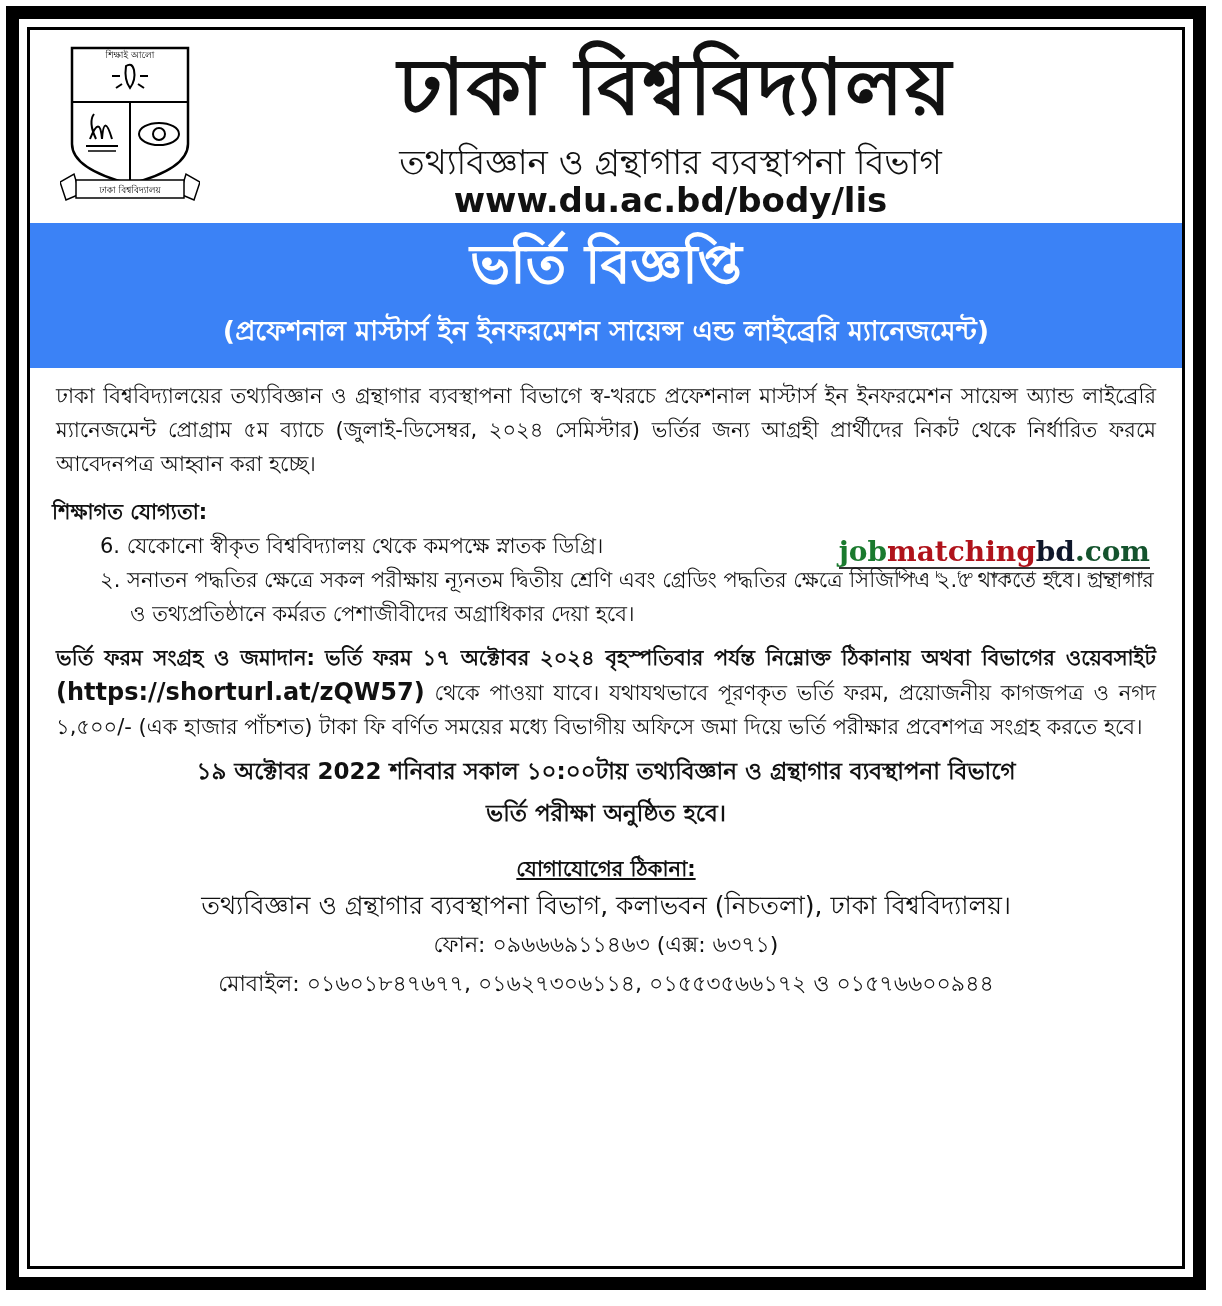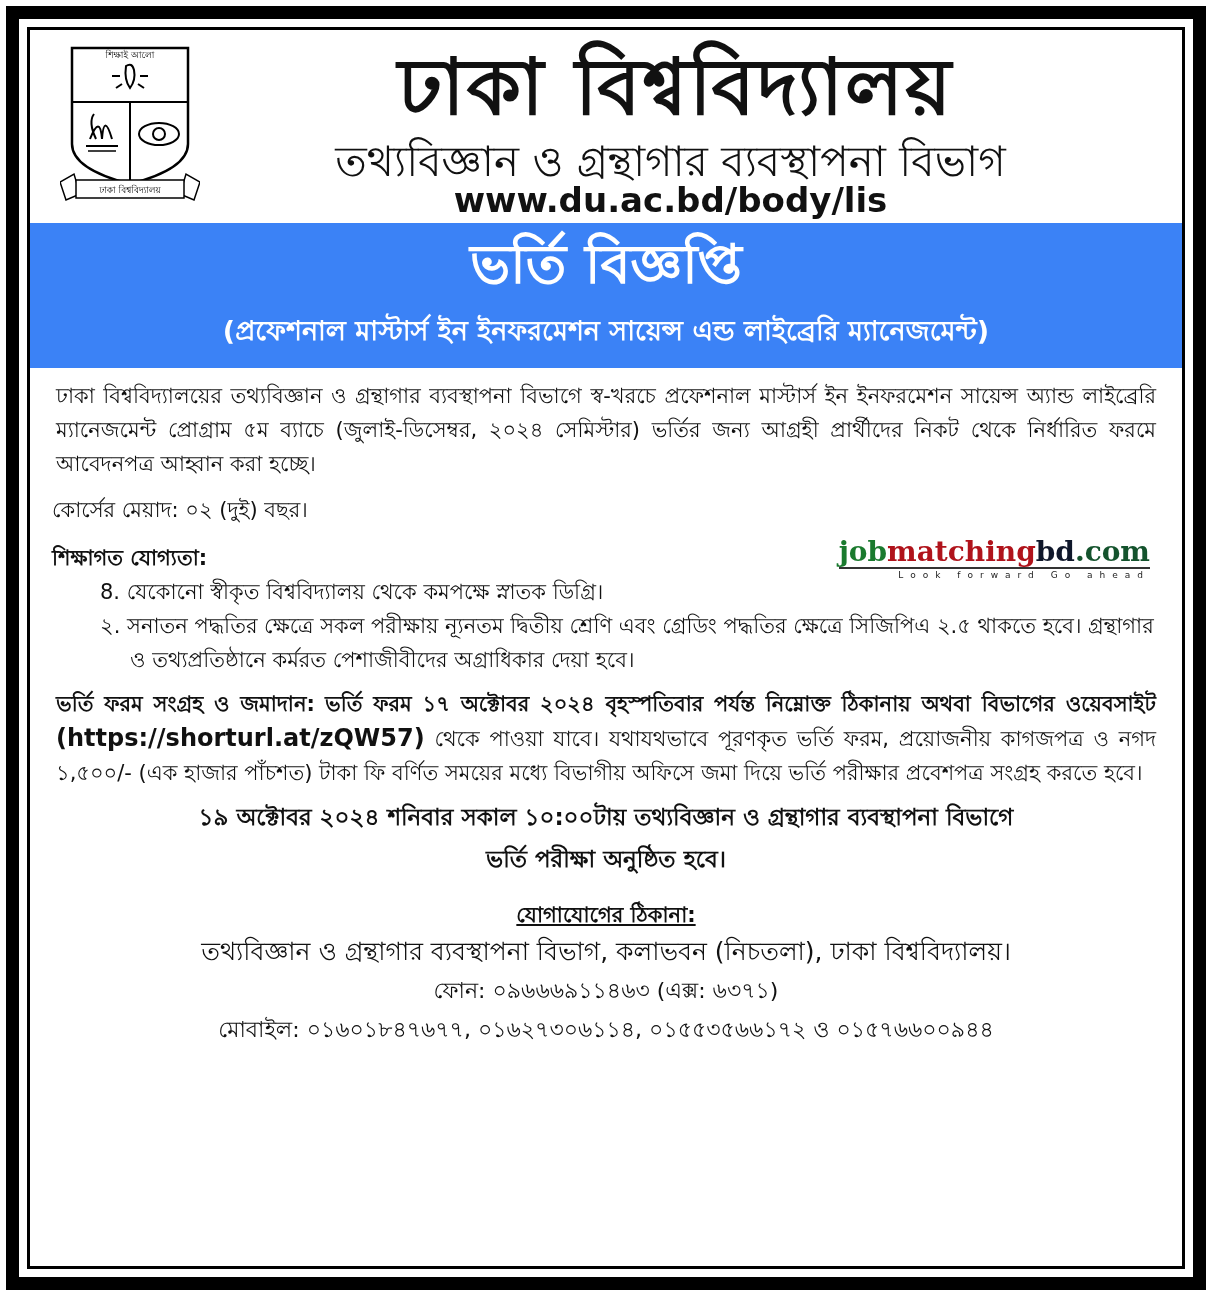--- a/index.html
+++ b/index.html
@@ -8,21 +8,21 @@
   .outer { position: absolute; left: 6px; top: 6px; width: 1200px; height: 1284px;
            border: 13px solid #000; box-sizing: border-box; background: #fff; }
   .inner { position: absolute; left: 8px; top: 8px; right: 8px; bottom: 8px;
            border: 3px solid #000; box-sizing: border-box; }
   
   .header { position: absolute; left: 0; top: 0; right: 16px; height: 190px; }
   .logo { position: absolute; left: 30px; top: 14px; width: 140px; height: 160px; }
   .uni-name { position: absolute; left: 175px; right: 20px; top: 2px; text-align: center;
               font-size: 78px; font-weight: bold; letter-spacing: 2px; line-height: 110px; }
   .dept-name { position: absolute; left: 175px; right: 30px; top: 110px; text-align: center;
-               font-size: 42px; line-height: 44px; }
+               font-size: 34px; line-height: 44px; }
   .website { position: absolute; left: 175px; right: 30px; top: 150px; text-align: center;
              font-size: 34px; font-weight: bold; line-height: 40px; font-family: "DejaVu Sans", sans-serif; }
   
   .band { position: absolute; left: 0; right: 0; top: 193px; height: 145px; background: #3b82f6; color: #fff; }
   .band-title { text-align: center; font-size: 54px; font-weight: bold; line-height: 80px; padding-top: 2px; }
   .band-sub { text-align: center; font-size: 27px; font-weight: bold; line-height: 52px; white-space: nowrap; }
   
   .content { position: absolute; left: 22px; right: 22px; top: 345px; font-size: 21px; line-height: 34px; }
   .para { text-align: justify; margin: 4px; }
   .bold { font-weight: bold; }
@@ -77,34 +77,33 @@
 
     <div class="watermark">
       <div class="wm-main">
         <span style="color:#1a7a2e">job</span><span style="color:#b0131b">matching</span><span style="color:#0f172a">bd</span><span style="color:#14532d">.com</span>
       </div>
       <div class="wm-tag">Look forward Go ahead</div>
     </div>
 
     <div class="content">
       <p class="para">ঢাকা বিশ্ববিদ্যালয়ের তথ্যবিজ্ঞান ও গ্রন্থাগার ব্যবস্থাপনা বিভাগে স্ব-খরচে প্রফেশনাল মাস্টার্স ইন ইনফরমেশন সায়েন্স অ্যান্ড লাইব্রেরি ম্যানেজমেন্ট প্রোগ্রাম ৫ম ব্যাচে (জুলাই-ডিসেম্বর, ২০২৪ সেমিস্টার) ভর্তির জন্য আগ্রহী প্রার্থীদের নিকট থেকে নির্ধারিত ফরমে আবেদনপত্র আহ্বান করা হচ্ছে।</p>
-      <div class="row" style="margin-top:12px;">কোর্সের মেয়াদ: ০২ (দুই) বছর।</div>
       <div class="row bold" style="margin-top:14px;">শিক্ষাগত যোগ্যতা:</div>
       <ul class="list">
-        <li>8. যেকোনো স্বীকৃত বিশ্ববিদ্যালয় থেকে কমপক্ষে স্নাতক ডিগ্রি।</li>
+        <li>6. যেকোনো স্বীকৃত বিশ্ববিদ্যালয় থেকে কমপক্ষে স্নাতক ডিগ্রি।</li>
         <li>২. সনাতন পদ্ধতির ক্ষেত্রে সকল পরীক্ষায় ন্যূনতম দ্বিতীয় শ্রেণি এবং গ্রেডিং পদ্ধতির ক্ষেত্রে সিজিপিএ ২.৫ থাকতে হবে। গ্রন্থাগার ও তথ্যপ্রতিষ্ঠানে কর্মরত পেশাজীবীদের অগ্রাধিকার দেয়া হবে।</li>
       </ul>
       <p class="para" style="margin-top:10px;">
         <span class="bold">ভর্তি ফরম সংগ্রহ ও জমাদান:</span>
         <span class="bold">ভর্তি ফরম ১৭ অক্টোবর ২০২৪ বৃহস্পতিবার পর্যন্ত নিম্নোক্ত ঠিকানায় অথবা বিভাগের ওয়েবসাইট</span>
         <span class="url">(https://shorturl.at/zQW57)</span>
         <span>থেকে পাওয়া যাবে। যথাযথভাবে পূরণকৃত ভর্তি ফরম, প্রয়োজনীয় কাগজপত্র ও নগদ ১,৫০০/- (এক হাজার পাঁচশত) টাকা ফি বর্ণিত সময়ের মধ্যে বিভাগীয় অফিসে জমা দিয়ে ভর্তি পরীক্ষার প্রবেশপত্র সংগ্রহ করতে হবে।</span>
       </p>
       <div class="exam">
-        <div>১৯ অক্টোবর ২০২৪ শনিবার সকাল ১০:০০টায় তথ্যবিজ্ঞান ও গ্রন্থাগার ব্যবস্থাপনা বিভাগে</div>
+        <div>১৯ অক্টোবর 2022 শনিবার সকাল ১০:০০টায় তথ্যবিজ্ঞান ও গ্রন্থাগার ব্যবস্থাপনা বিভাগে</div>
         <div>ভর্তি পরীক্ষা অনুষ্ঠিত হবে।</div>
       </div>
       <div class="contact-head">যোগাযোগের ঠিকানা:</div>
       <div class="center" style="font-size:25px; line-height:40px;">তথ্যবিজ্ঞান ও গ্রন্থাগার ব্যবস্থাপনা বিভাগ, কলাভবন (নিচতলা), ঢাকা বিশ্ববিদ্যালয়।</div>
       <div class="center" style="font-size:22px; line-height:38px;">ফোন: ০৯৬৬৬৯১১৪৬৩ (এক্স: ৬৩৭১)</div>
       <div class="center" style="font-size:22px; line-height:40px;">মোবাইল: ০১৬০১৮৪৭৬৭৭, ০১৬২৭৩০৬১১৪, ০১৫৫৩৫৬৬১৭২ ও ০১৫৭৬৬০০৯৪৪</div>
     </div>
 
   </div>
 </div>

